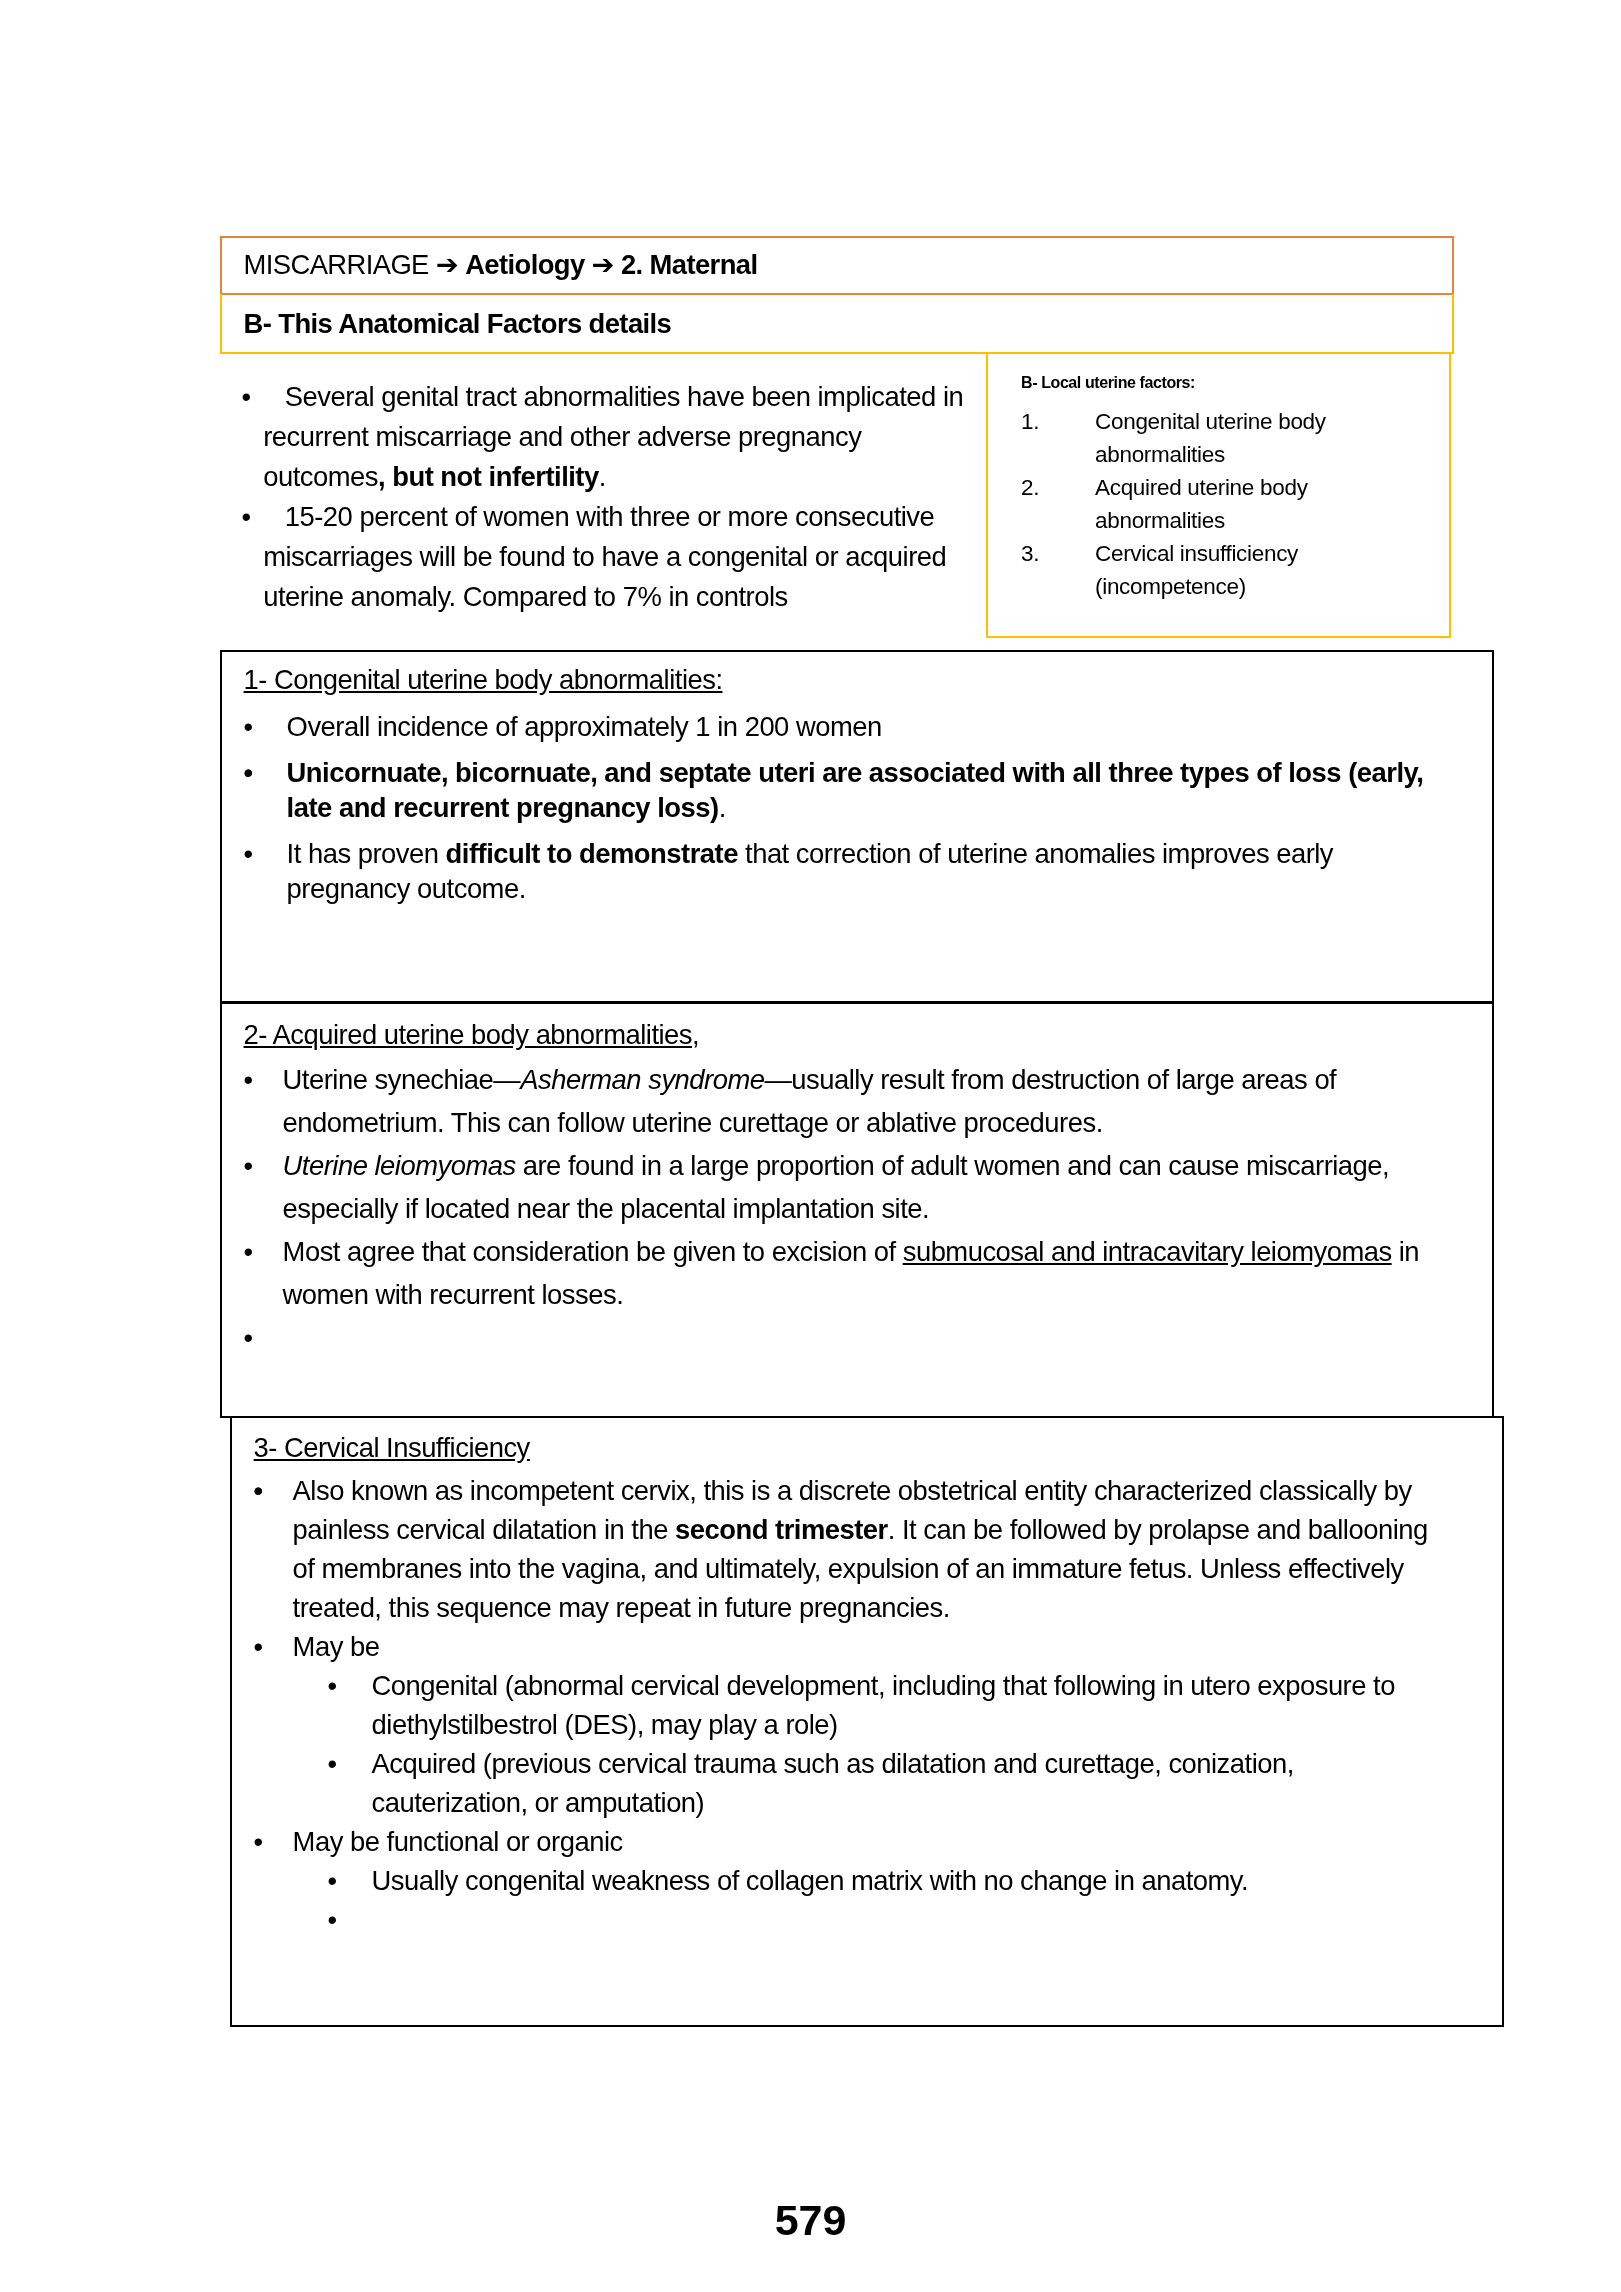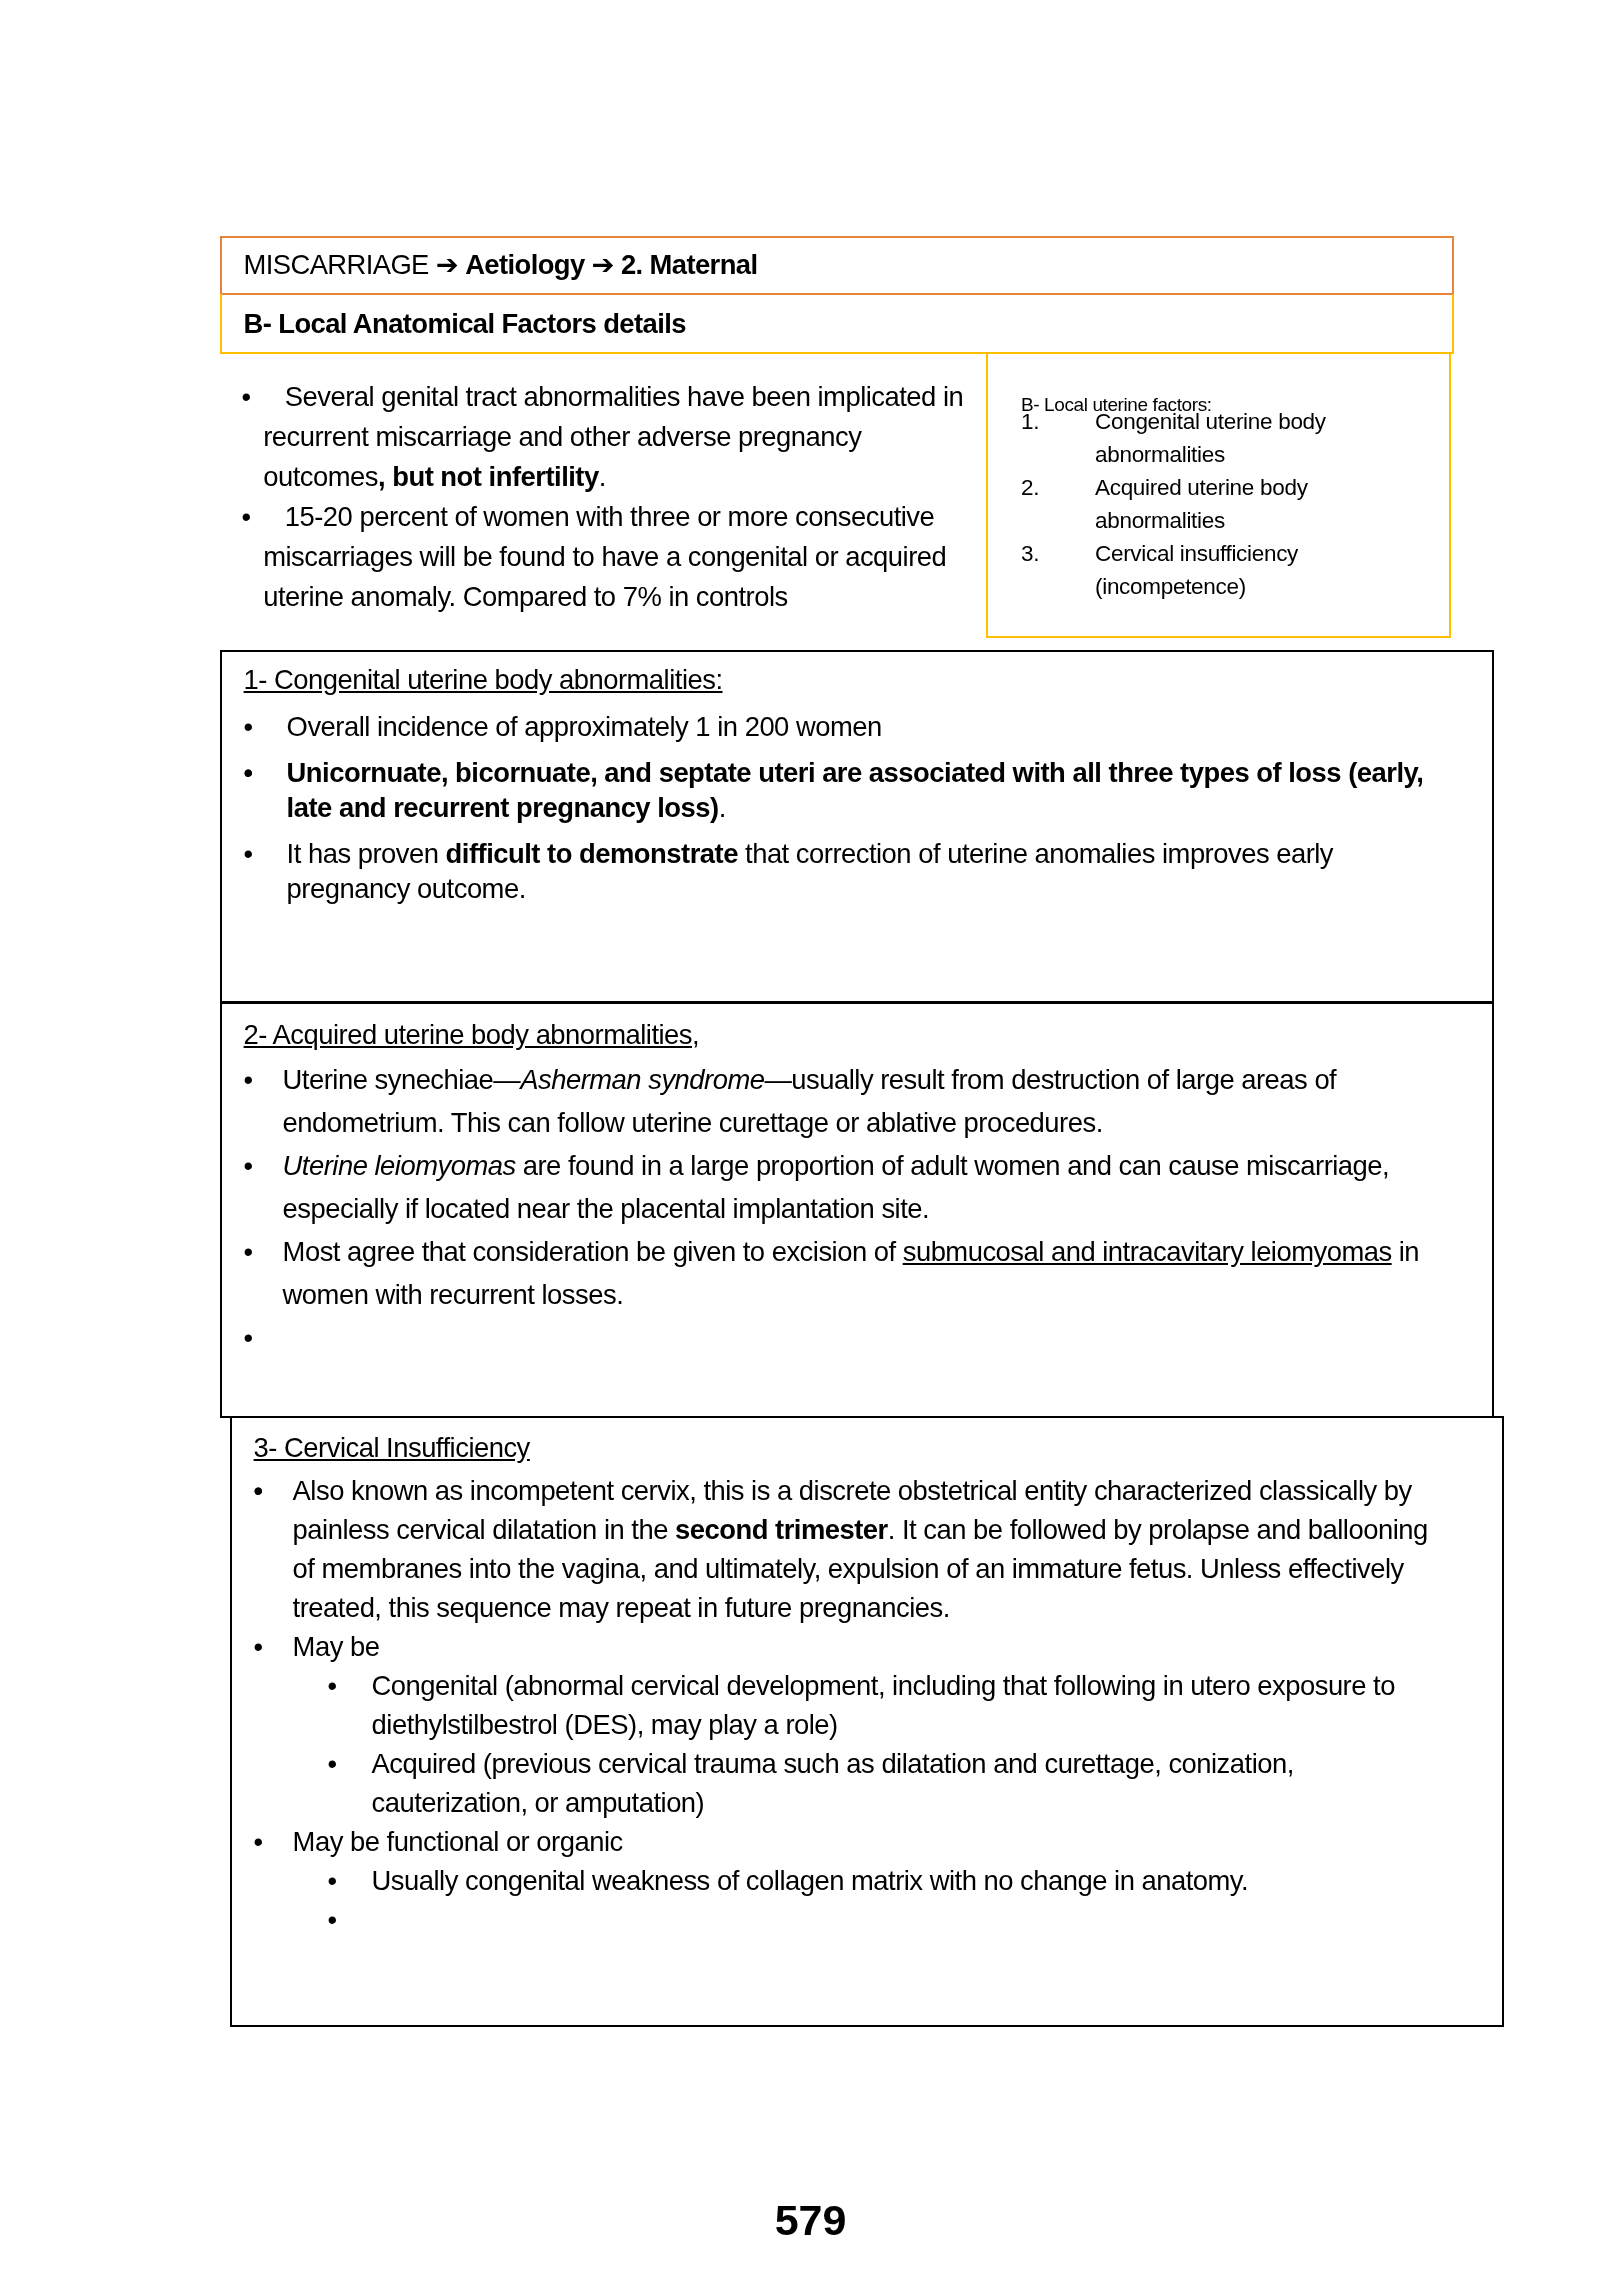--- a/index.html
+++ b/index.html
@@ -18,21 +18,21 @@
 
   
   .intro { position: absolute; left: 220px; top: 355px; width: 765px; height: 294px; }
   .intro ul { list-style: none; margin: 0; padding: 0; position: absolute; left: 21.6px; top: 21.6px; width: 745px; }
   .intro li { font-size: 27.4px; line-height: 40px; position: relative; padding-left: 21.6px; letter-spacing: -0.5px; }
   .intro li .bul { position: absolute; left: 0; top: 0; }
   .intro li .tx { display: inline; padding-left: 21.6px; }
 
   .sidebox { position: absolute; left: 986px; top: 352px; width: 461px; height: 284px;
              border: 2.9px solid #FFC000; border-top: none; }
-  .sidebox .ttl { position: absolute; left: 33px; top: 21.6px; font-size: 19px; font-weight: normal; letter-spacing: -0.4px; margin-top: 20px; }
+  .sidebox .ttl { position: absolute; left: 33px; top: 21.6px; font-size: 16px; font-weight: bold; letter-spacing: -0.4px; }
   .sidebox ol { list-style: none; margin: 0; padding: 0; position: absolute; left: 33px; top: 53px; width: 412px; }
   .sidebox li { position: relative; font-size: 22.5px; line-height: 33px; padding-left: 74px; letter-spacing: -0.3px; }
   .sidebox li .num { position: absolute; left: 0; top: 0; }
 
   
   .sec { position: absolute; left: 220px; width: 1230px; border: 2.9px solid #000; box-sizing: content-box; padding-left: 40px; }
   .sec1 { top: 650px; height: 350px; }
   .sec2 { top: 1003px; height: 411px; border-top: none; }
   .sec3 { top: 1416px; height: 607px; border-top: 2.9px solid #000; margin-left: 10px; }
   .sec2 { border-top: 2.9px solid #000; top: 1001px; height: 413px; }
@@ -71,21 +71,21 @@
     <div class="t">
       <span>MISCARRIAGE</span>
       <b>➔</b>
       <b>Aetiology</b>
       <b>➔</b>
       <b>2. Maternal</b>
     </div>
   </div>
 
   <div class="hdr2">
-    <div class="t">B- Local Anatomical Factors details</div>
+    <div class="t">B- This Anatomical Factors details</div>
   </div>
 
   <div class="intro">
     <ul>
       <li>
         <span class="bul">•</span>
         <span class="tx"><span>Several genital tract abnormalities have been implicated in recurrent miscarriage and other adverse pregnancy outcomes</span><b>, but not infertility</b><span>.</span></span>
       </li>
       <li>
         <span class="bul">•</span>

